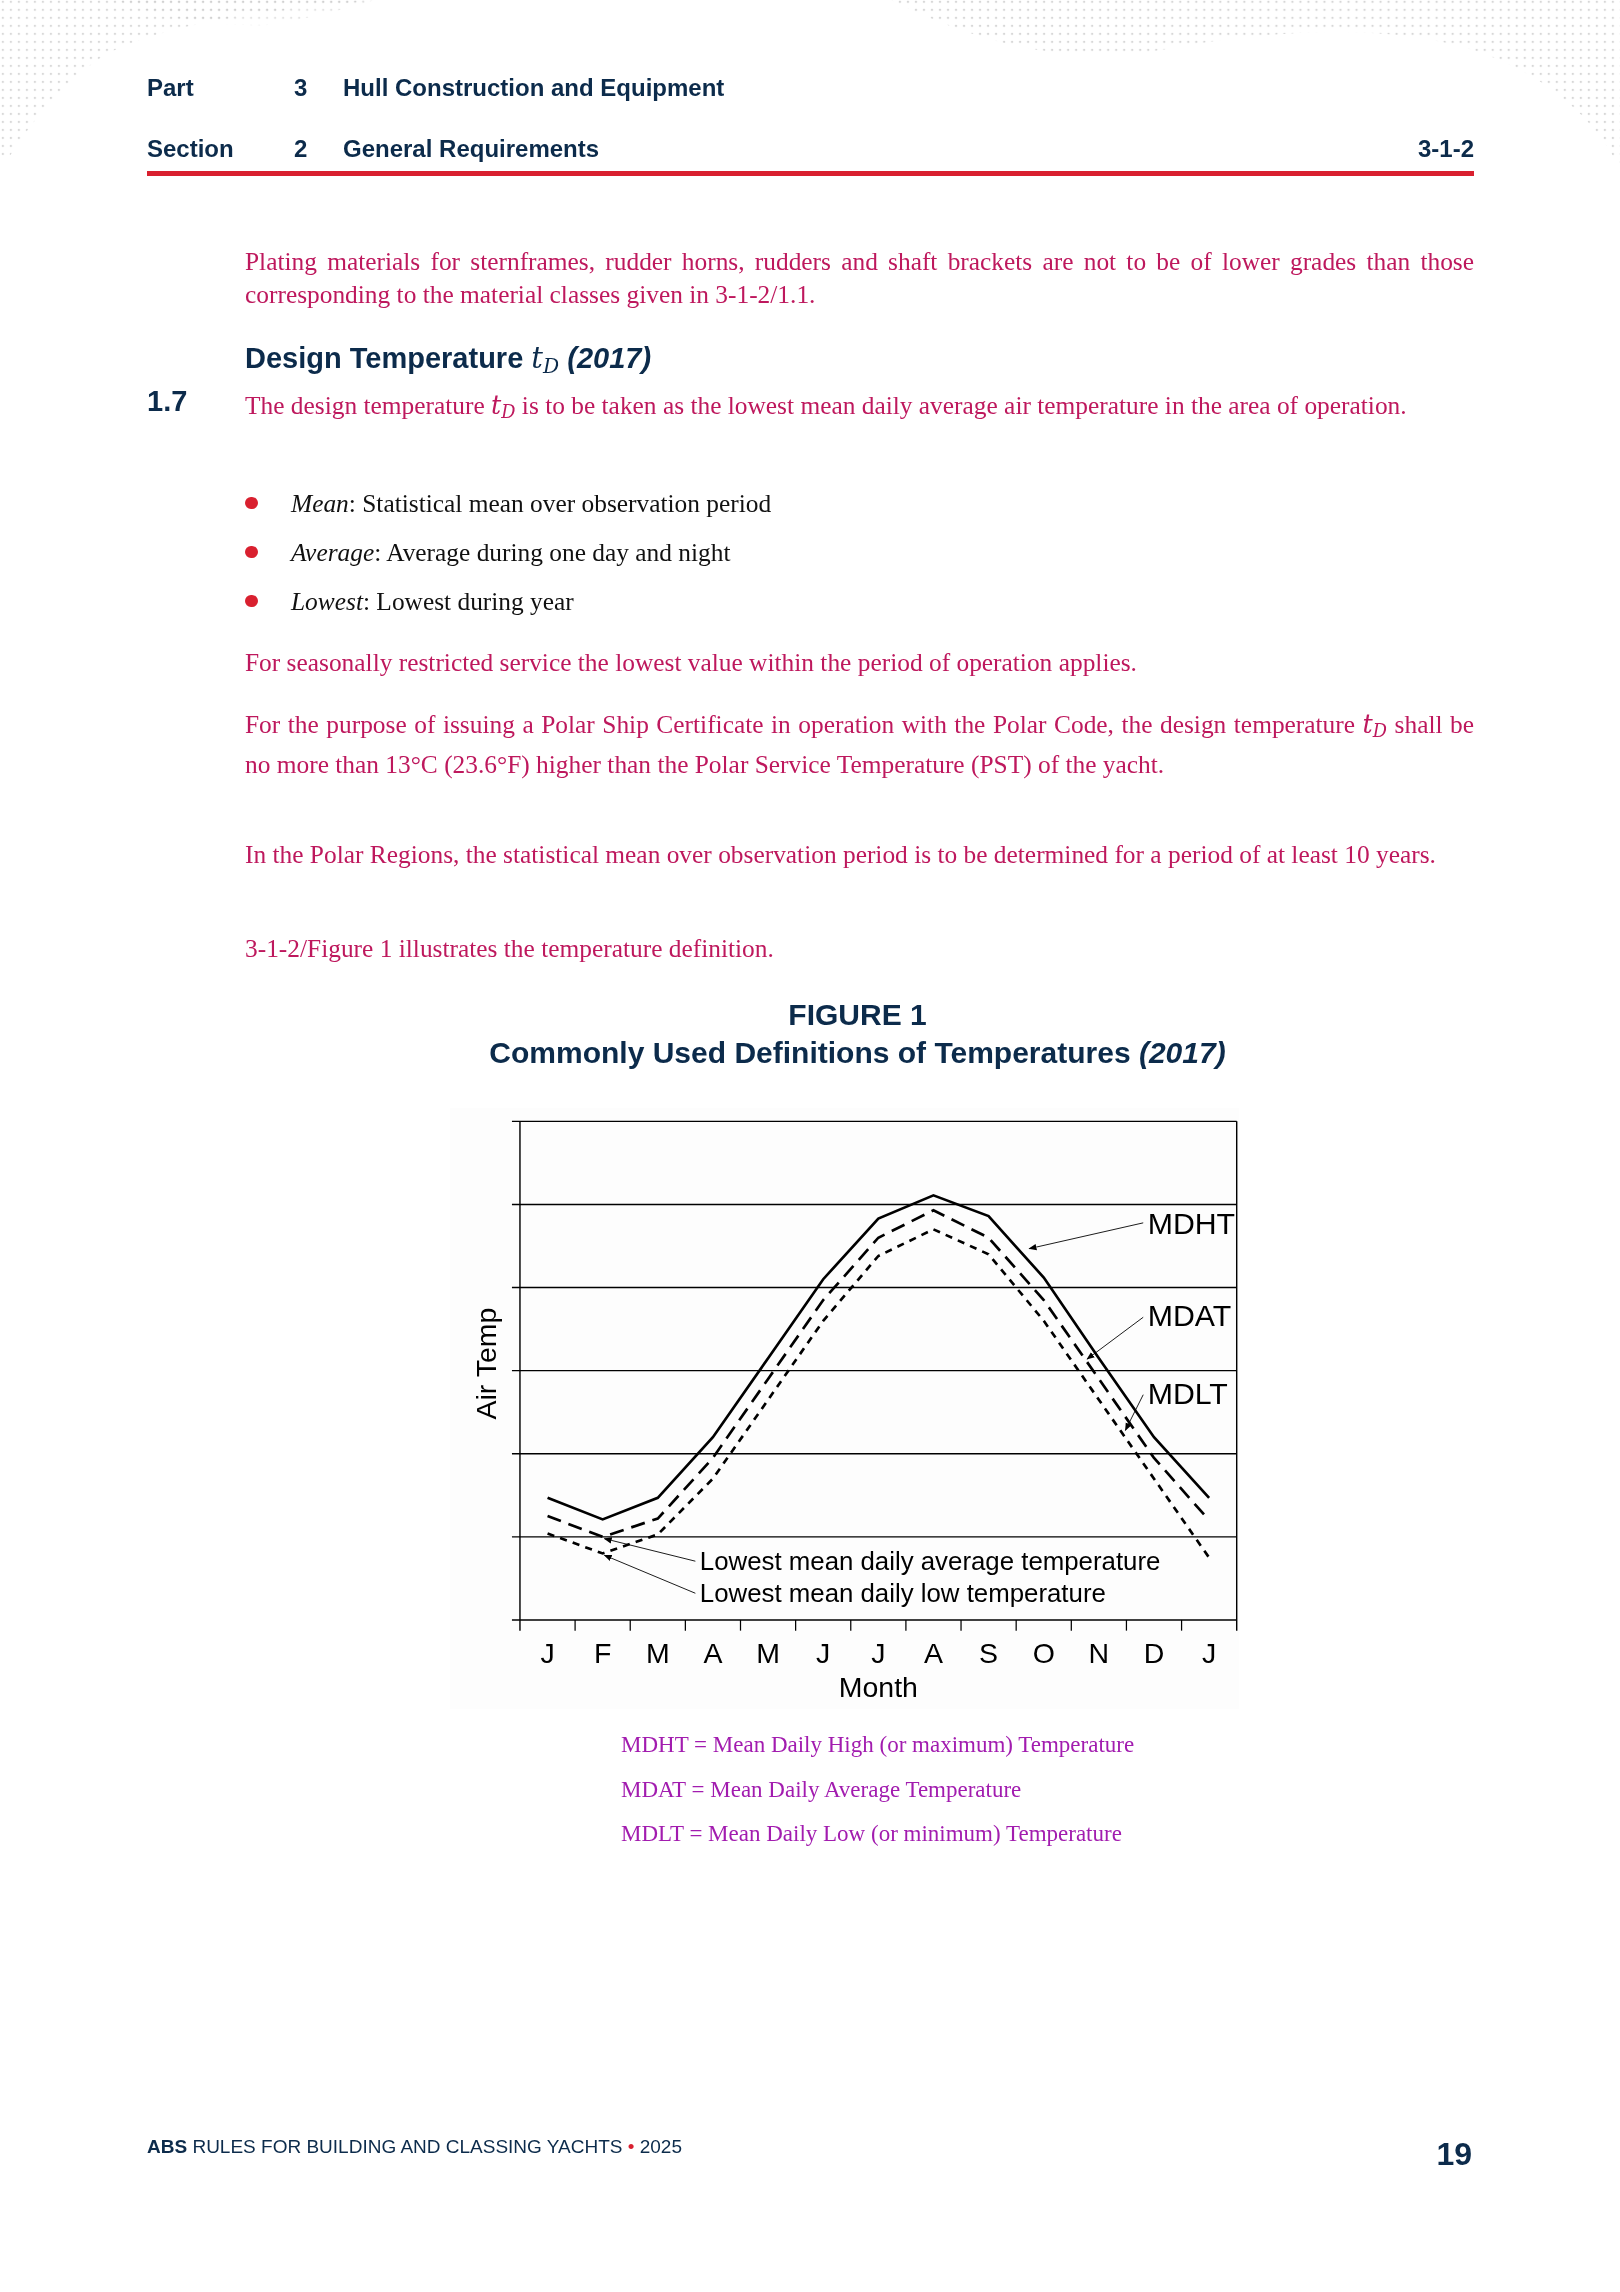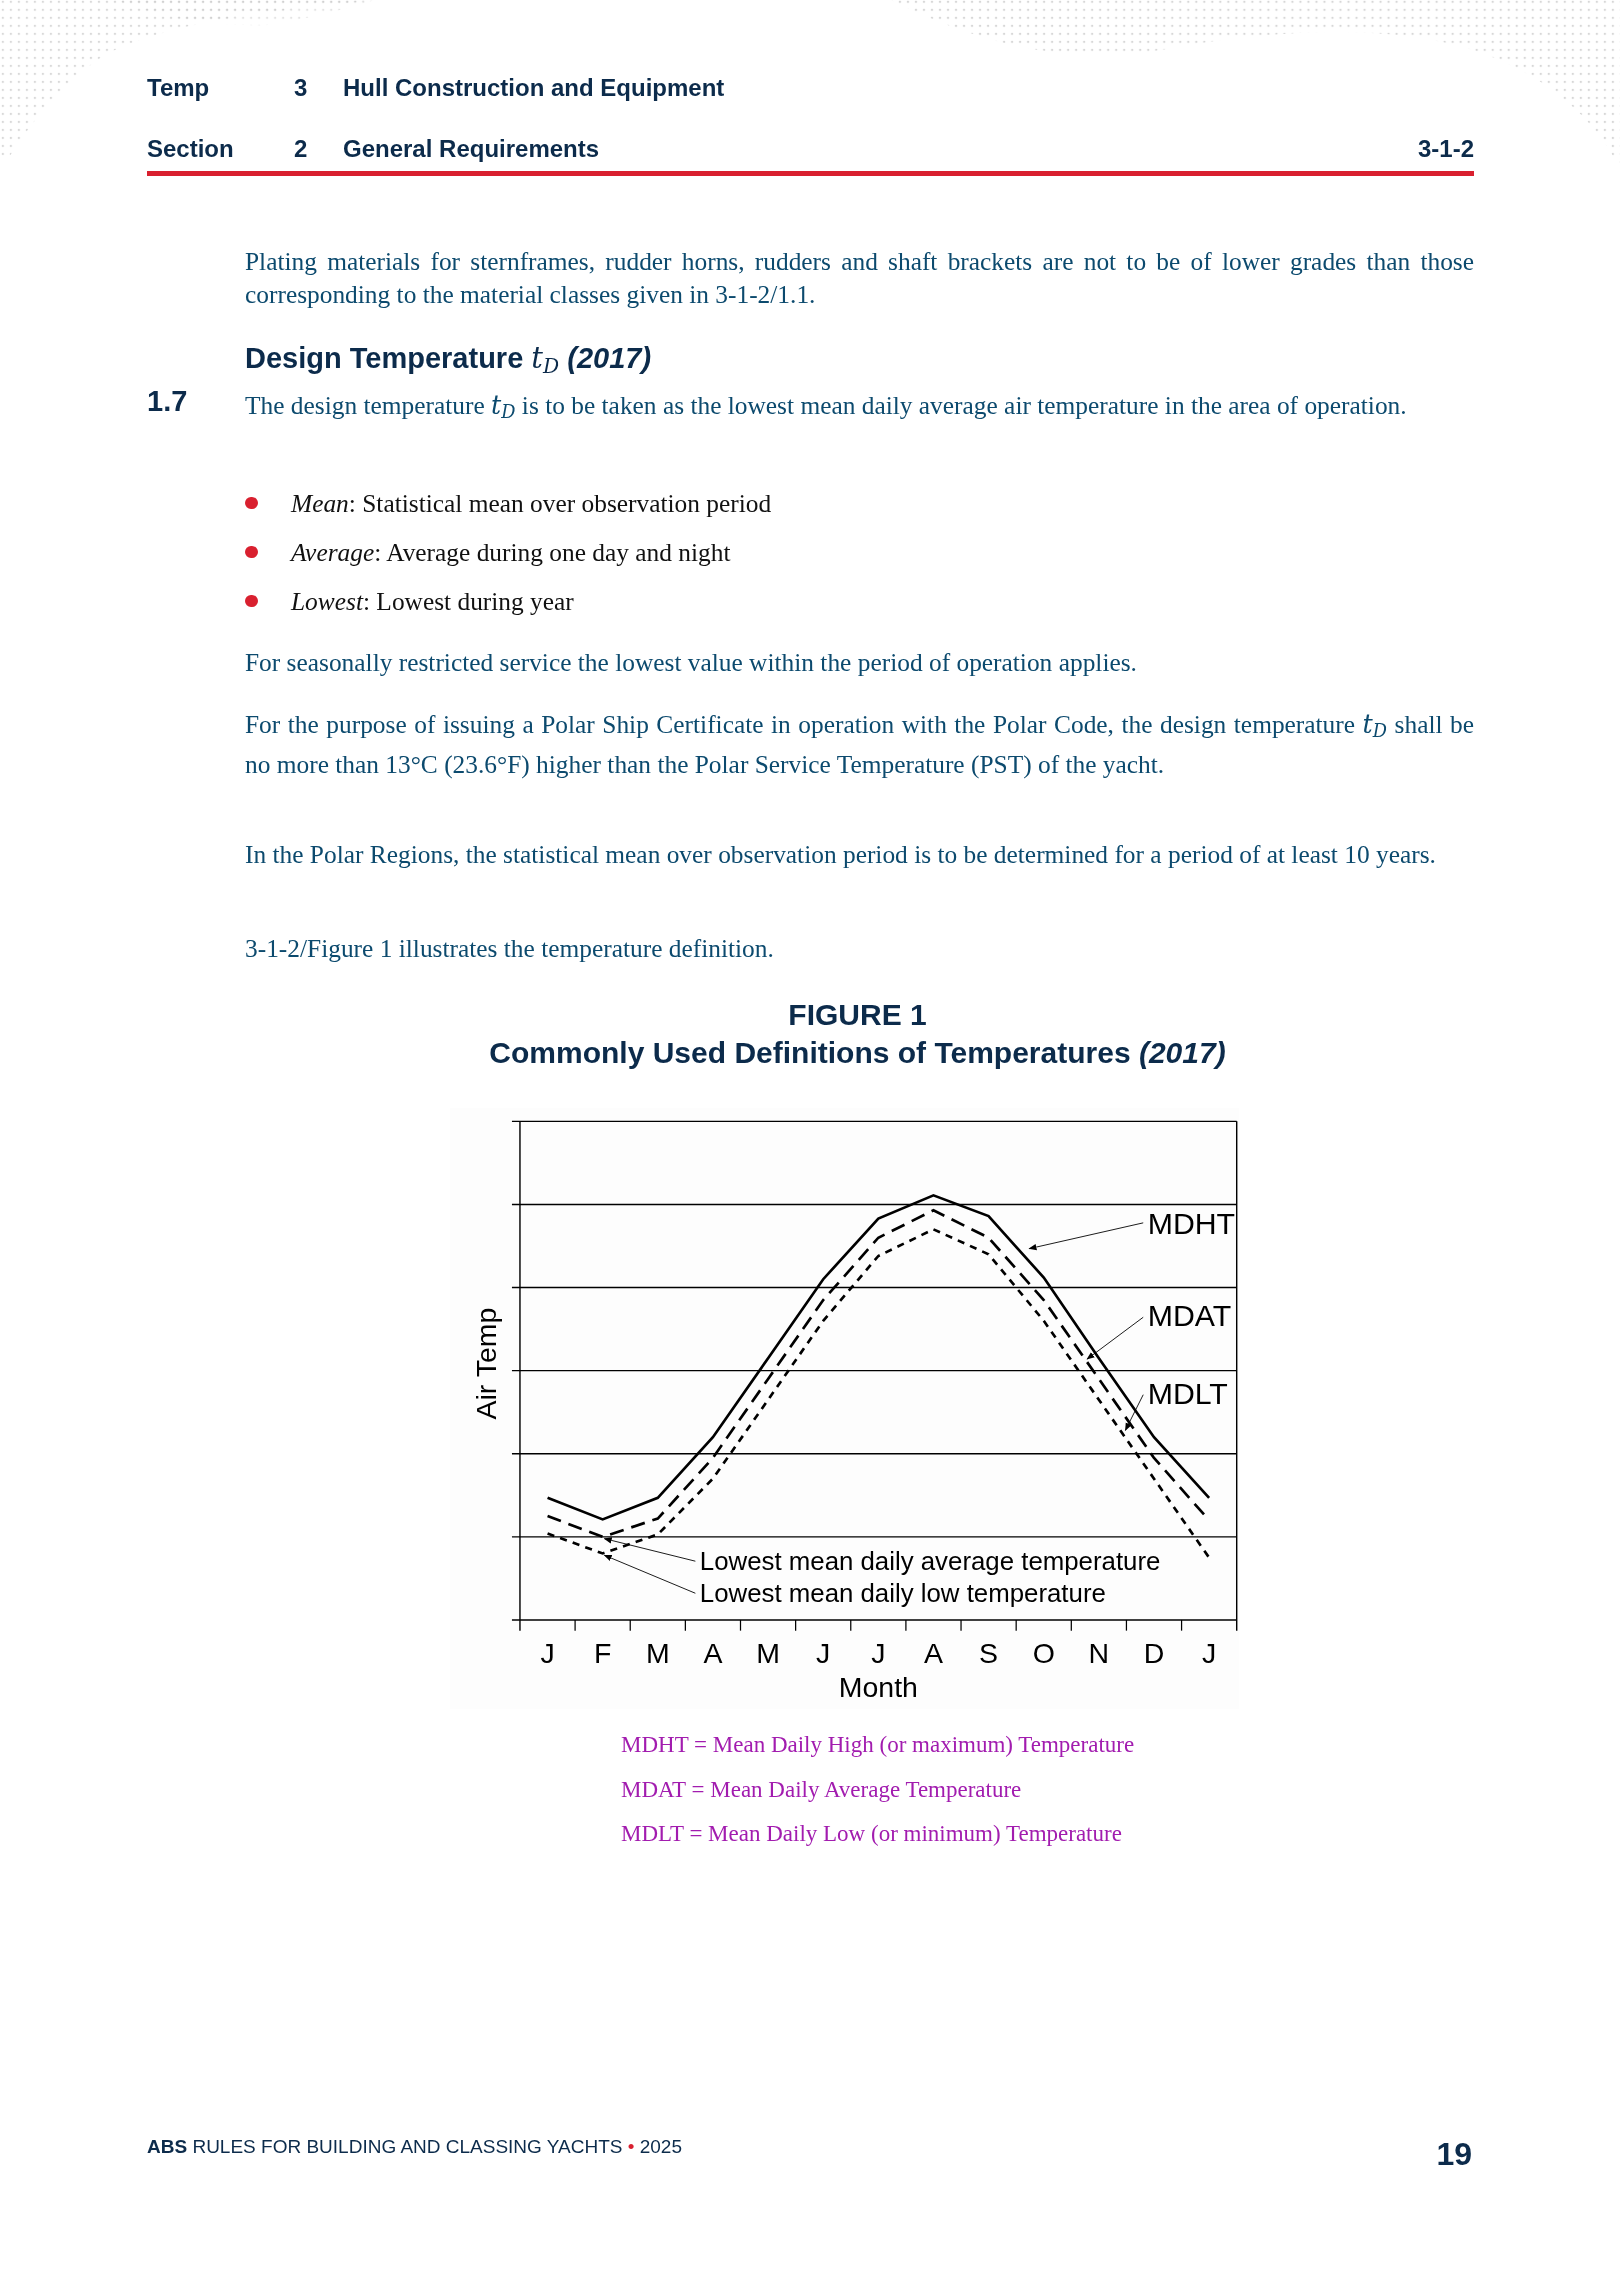--- a/index.html
+++ b/index.html
@@ -4,21 +4,21 @@
 <style>
   html, body { margin:0; padding:0; background:#ffffff; }
   body { width:1621px; height:2293px; position:relative; overflow:hidden; }
   .deco { position:absolute; left:0; top:0; width:1621px; height:178px; pointer-events:none; }
   .hdr { position:absolute; font-family:"Liberation Sans", sans-serif; font-weight:bold; font-size:24px; color:#0c2b4b; line-height:30px; }
   .hdr .lbl { position:absolute; left:0; white-space:nowrap; }
   .hdr .num { position:absolute; left:147px; white-space:nowrap; }
   .hdr .ttl { position:absolute; left:196px; white-space:nowrap; }
   .hdr-ref { position:absolute; right:147px; top:135px; font-family:"Liberation Sans", sans-serif; font-weight:bold; font-size:24px; color:#0c2b4b; }
   .rule { position:absolute; left:147px; top:171px; width:1327px; height:4.5px; background:#d9202f; }
-  .p { position:absolute; left:245px; width:1229px; font-family:"Liberation Serif", serif; font-size:25.4px; line-height:33px; color:#0c4a6e; text-align:justify; }
+  .p { position:absolute; left:245px; width:1229px; font-family:"Liberation Serif", serif; font-size:25.4px; line-height:33px; color:#be185d; text-align:justify; }
   .h2 { position:absolute; top:341px; font-family:"Liberation Sans", sans-serif; font-weight:bold; font-size:29px; color:#0c2b4b; }
   .math { font-family:"DejaVu Serif", serif; font-style:italic; font-weight:normal; }
   .sub { font-size:0.7em; vertical-align:-0.25em; }
   .bullet { position:absolute; left:245px; font-family:"Liberation Serif", serif; font-size:25.4px; line-height:33px; color:#111; white-space:nowrap; }
   .bullet .dot { position:absolute; left:0; top:9.8px; width:12.5px; height:12.5px; border-radius:50%; background:#d9202f; }
   .bullet .txt { position:absolute; left:46px; top:0; white-space:nowrap; }
   .fig-title { position:absolute; left:0; width:1715px; text-align:center; font-family:"Liberation Sans", sans-serif; font-weight:bold; font-size:30px; color:#0c2b4b; }
   .chart-wrap { position:absolute; left:450px; top:1108px; width:789px; height:601px; background:#fdfdfd; }
   .legend-line { position:absolute; left:621px; font-family:"Liberation Serif", serif; font-size:23px; color:#a21caf; white-space:nowrap; }
   .footer { position:absolute; left:147px; top:2136px; font-family:"Liberation Sans", sans-serif; font-size:19px; color:#0c2b4b; white-space:nowrap; }
@@ -36,21 +36,21 @@
       <circle cx="2" cy="2" r="1.3" fill="#c9c9c9"></circle>
     </pattern>
   </defs>
   <path d="M0,0 L420,0 C330,10 200,20 120,60 C70,90 40,130 10,175 L0,175 Z" fill="url(#dots)" opacity="0.7"></path>
   <path d="M130,0 L420,0 C380,12 340,22 300,28 C240,30 180,20 130,0 Z" fill="url(#dots)" opacity="0.5"></path>
   <path d="M1000,0 L1819,0 L1819,190 C1790,130 1730,80 1650,55 C1550,25 1420,35 1310,55 C1200,75 1100,50 1000,0 Z" fill="url(#dots)" opacity="0.75"></path>
 </svg>
 
 <div class="hdr" style="left:147px; top:73px; width:802px; height:98px;">
   <div style="position:absolute; top:0; left:0; width:802px; height:30px;">
-    <span class="lbl">Temp</span>
+    <span class="lbl">Part</span>
     <span class="num">3</span>
     <span class="ttl">Hull Construction and Equipment</span>
   </div>
   <div style="position:absolute; top:61px; left:0; width:802px; height:30px;">
     <span class="lbl">Section</span>
     <span class="num">2</span>
     <span class="ttl">General Requirements</span>
   </div>
 </div>
 <div class="hdr-ref">3-1-2</div>

